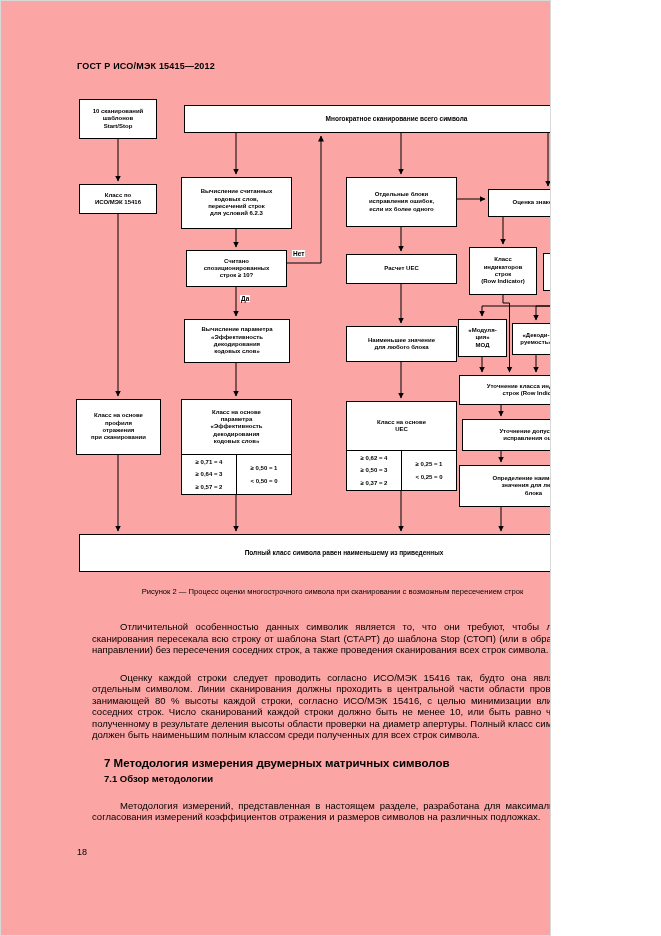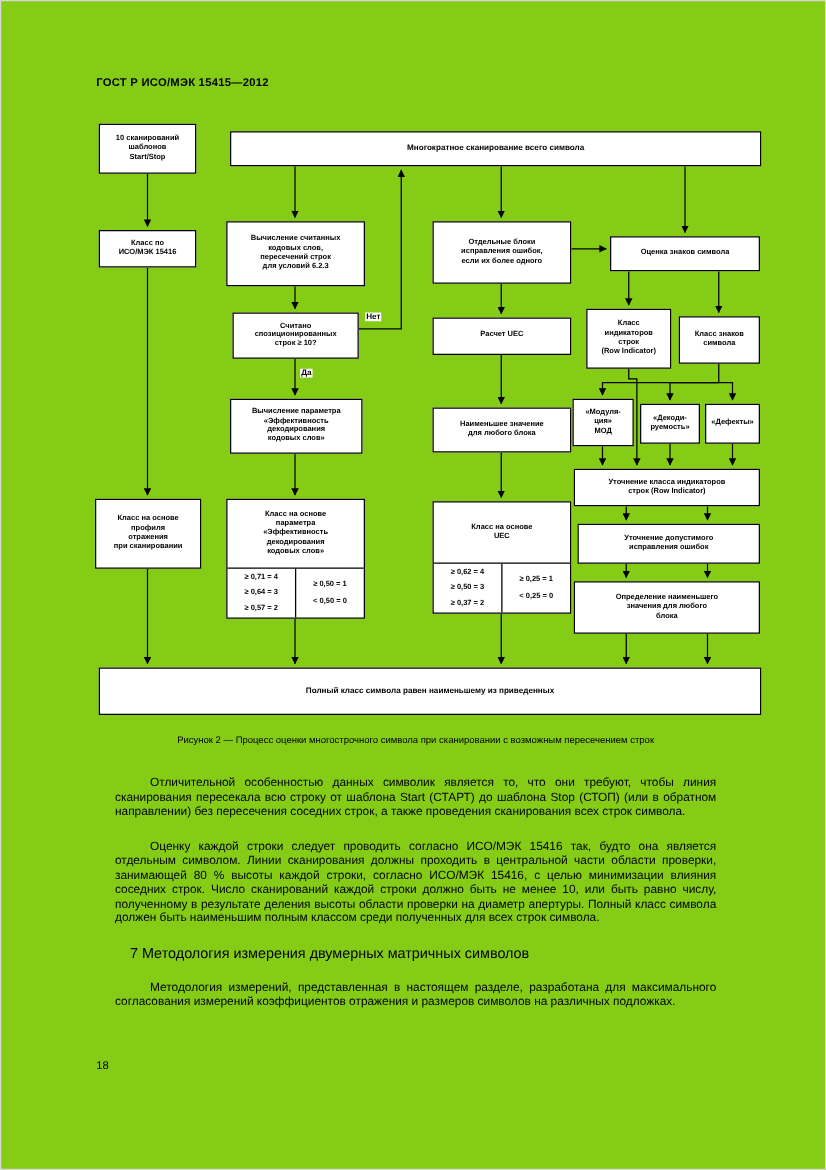--- a/index.html
+++ b/index.html
@@ -1,37 +1,37 @@
 <!DOCTYPE html>
 <html><head>
 <meta charset="utf-8">
 <style>
   *{box-sizing:border-box;margin:0;padding:0}
   html,body{background:#ffffff}
   body{font-family:"Liberation Sans",sans-serif;color:#000}
-  #page{position:relative;width:661px;height:936px;background:#84cc16;border:1px solid #d8d8d8;overflow:hidden}
+  #page{position:relative;width:551px;height:936px;background:#fca5a5;border:1px solid #d8d8d8;overflow:hidden}
   .hdr{position:absolute;left:76px;top:60px;font-size:9px;font-weight:bold;letter-spacing:.2px}
   
   .node{position:absolute;border:1px solid #000;background:#fff;display:flex;align-items:center;justify-content:center;
         text-align:center;font-size:6px;line-height:7.3px;font-weight:bold;white-space:pre-line;padding:1px;z-index:2}
   .grade-box{position:absolute;border:1px solid #000;background:#fff;display:flex;flex-direction:column;z-index:2}
   .grade-title{flex:1;display:flex;align-items:center;justify-content:center;text-align:center;
                font-size:6px;line-height:7.3px;font-weight:bold;white-space:pre-line;padding:1px}
   .grade-table{display:flex;border-top:1px solid #000;height:40px}
   .gcol{flex:1;display:flex;flex-direction:column;justify-content:center}
   .gcol + .gcol{border-left:1px solid #000}
   .gcell{font-size:6px;line-height:12.5px;text-align:center;font-weight:bold;white-space:nowrap}
   .flow-label{position:absolute;font-size:6.5px;font-weight:bold;z-index:3;background:#fff;padding:0 1px}
   #arrows{position:absolute;left:0;top:0;width:661px;height:936px;z-index:1;pointer-events:none}
   #arrows path{stroke:#000;stroke-width:1;fill:none}
   
   .content{position:absolute;left:75px;top:586px;width:513px}
   .caption{font-size:7.6px;text-align:center;margin-bottom:25px}
   .h-small{font-size:9.5px;font-weight:bold;margin:0 0 7px 28px}
-  .h-big{font-size:11.5px;font-weight:normal;margin:15px 0 4px 28px}
+  .h-big{font-size:11.5px;font-weight:bold;margin:15px 0 4px 28px}
   .content p{font-size:9.5px;line-height:11.5px;text-align:justify;text-indent:28px;margin:16px}
   .pagenum{position:absolute;left:76px;top:846px;font-size:9px}
 </style>
 </head>
 <body>
 
 <div id="page">
 
   <div class="hdr">ГОСТ Р ИСО/МЭК 15415—2012</div>
 
@@ -164,18 +164,19 @@
   <div class="node" style="left:78px;top:533px;width:530px;height:38px;font-size:6.5px">Полный класс символа равен наименьшему из приведенных</div>
 
   <div class="flow-label" style="left:291px;top:249px">Нет</div>
   <div class="flow-label" style="left:239px;top:294px">Да</div>
 
   <div class="content">
     <div class="caption">Рисунок 2 — Процесс оценки многострочного символа при сканировании с возможным пересечением строк</div>
     <p>Отличительной особенностью данных символик является то, что они требуют, чтобы линия сканирования пересекала всю строку от шаблона Start (СТАРТ) до шаблона Stop (СТОП) (или в обратном направлении) без пересечения соседних строк, а также проведения сканирования всех строк символа.</p>
     <p>Оценку каждой строки следует проводить согласно ИСО/МЭК 15416 так, будто она является отдельным символом. Линии сканирования должны проходить в центральной части области проверки, занимающей 80 % высоты каждой строки, согласно ИСО/МЭК 15416, с целью минимизации влияния соседних строк. Число сканирований каждой строки должно быть не менее 10, или быть равно числу, полученному в результате деления высоты области проверки на диаметр апертуры. Полный класс символа должен быть наименьшим полным классом среди полученных для всех строк символа.</p>
     <div class="h-big">7 Методология измерения двумерных матричных символов</div>
+    <div class="h-small">7.1 Обзор методологии</div>
     <p>Методология измерений, представленная в настоящем разделе, разработана для максимального согласования измерений коэффициентов отражения и размеров символов на различных подложках.</p>
   </div>
 
   <div class="pagenum">18</div>
 
 </div>
 
 </body></html>

